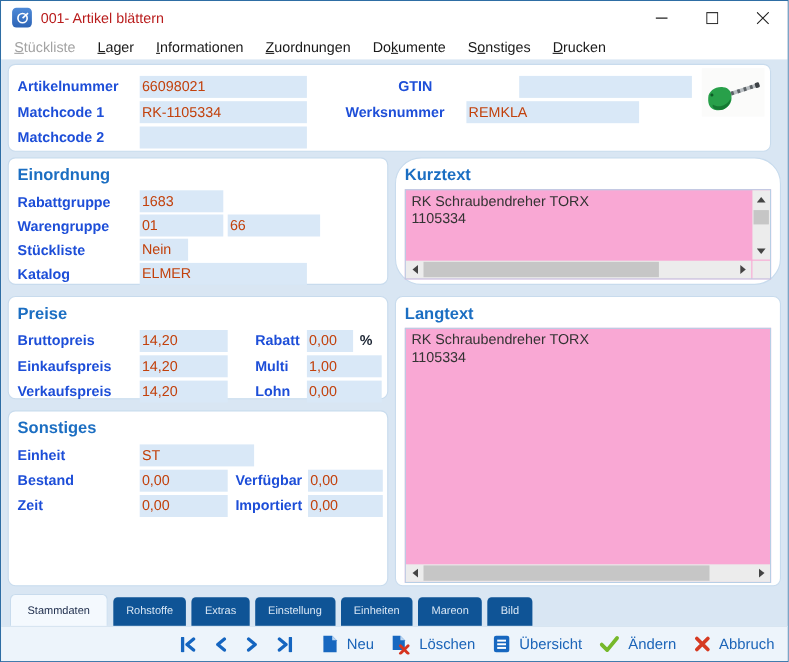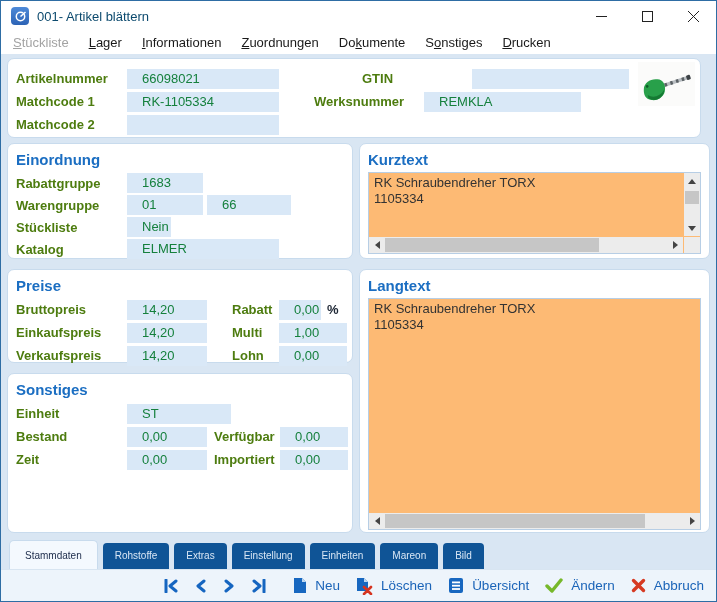--- a/index.html
+++ b/index.html
@@ -12,65 +12,65 @@
     overflow:hidden;
   }
 
   
   .titlebar { height:30px; display:flex; align-items:center; background:#fff; }
   .app-icon {
     width:18px; height:18px; margin-left:10px; border-radius:4px;
     background:linear-gradient(#4e8ad8,#2c63b5);
     display:flex; align-items:center; justify-content:center; flex:none;
   }
-  .title-text { margin-left:8px; font-size:13px; color:#0c4a6e; }
+  .title-text { margin-left:8px; font-size:13px; color:#b91c1c; }
   .win-controls { margin-left:auto; display:flex; height:100%; }
   .win-btn { width:46px; height:100%; display:flex; align-items:center; justify-content:center; }
 
   
   .menubar { height:23px; display:flex; align-items:center; padding-left:2px; background:#fff; }
   .menu-item { font-size:13px; color:#1a1a1a; padding:0 10px; white-space:nowrap; }
   .menu-item.disabled { color:#a3a3a3; }
   .menu-item u { text-decoration:underline; }
 
   
   .body { position:absolute; top:53px; left:0; right:0; bottom:0; background:#d9e6f3; }
 
   .panel {
     position:absolute; background:#fff;
     border:1px solid #c8dbed; border-radius:7px;
   }
   .panel-title { color:#1b6ec2; font-weight:bold; font-size:15px; margin:7px 0 4px 8px; }
 
   .row { display:flex; align-items:center; height:23px; padding-left:8px; }
-  .lab { font-size:13px; color:#4d7c0f; font-weight:600; flex:none; }
+  .lab { font-size:13px; color:#1d4ed8; font-weight:600; flex:none; }
   .lab.w111 { width:111px; }
   .fld {
     background:#d9e8f7; height:20px; line-height:20px;
-    font-size:13px; color:#15803d; padding:0 15px; flex:none;
+    font-size:13px; color:#c2410c; padding:0 2px; flex:none;
     white-space:nowrap; overflow:hidden;
   }
   .fld.num { text-align:left; }
   .suffix { font-size:13px; color:#1c2533; margin-left:6px; font-weight:600; }
 
   
   .panel.top { left:6px; top:4px; width:694px; height:80px; padding-top:8px; }
   .product-image { position:absolute; right:5px; top:3px; width:57px; height:44px; background:#fbfbfa; }
 
   
   .panel.einordnung { left:6px; top:89px;  width:346px; height:116px; }
   .panel.preise     { left:6px; top:215px; width:346px; height:94px;  }
   .panel.sonstiges  { left:6px; top:319px; width:346px; height:160px; }
 
   
-  .panel.kurztext { left:358px; top:89px;  width:351px; height:116px; }
+  .panel.kurztext { left:358px; top:89px;  width:351px; height:116px;border-radius:24px; }
   .panel.langtext { left:358px; top:215px; width:351px; height:264px; }
 
   
-  .textbox { position:relative; margin:0 8px; border:1px solid #b7cee5; background:#fdba74;padding-left:12px; }
+  .textbox { position:relative; margin:0 8px; border:1px solid #b7cee5; background:#f9a8d4;padding-left:12px; }
   .textbox.kt { height:82px; }
   .textbox.lt { height:232px; }
   .tb-content { position:absolute; left:0; top:0; right:17px; bottom:17px; padding:2px 5px;
                 font-size:13px; color:#333; line-height:16px; overflow:hidden; }
   .textbox.lt .tb-content { right:0; }
 
   .vscroll { position:absolute; top:0; right:0; bottom:17px; width:16px; background:#ececec;
              display:flex; flex-direction:column; }
   .hscroll { position:absolute; left:0; right:17px; bottom:0; height:16px; background:#ececec;
              display:flex; }

